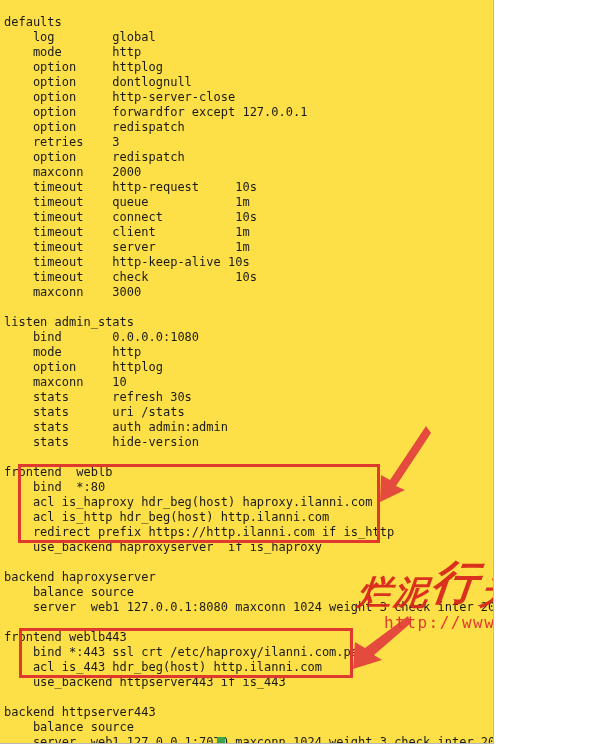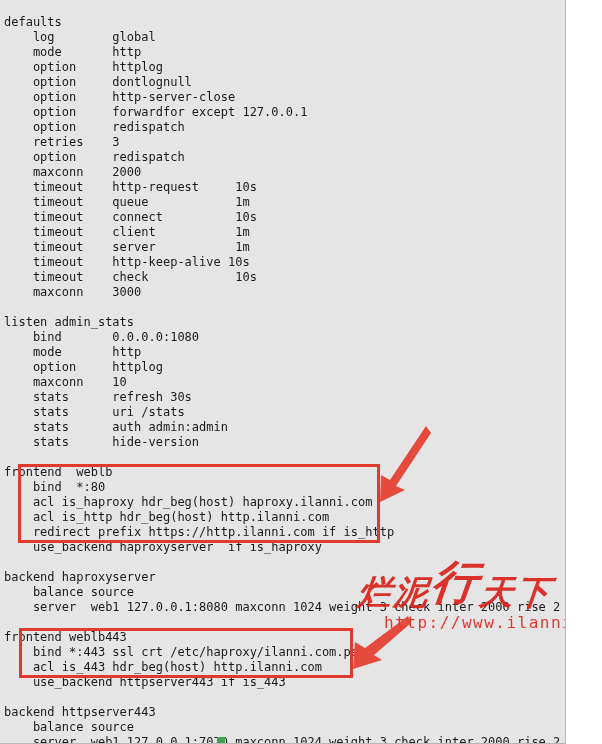--- a/index.html
+++ b/index.html
@@ -2,23 +2,23 @@
 <html><head>
 <meta charset="utf-8">
 <style>
   html, body {
     margin: 0;
     padding: 0;
     background: #ffffff;
   }
   #page {
     position: relative;
-    width: 566px;
+    width: 494px;
     height: 744px;
-    background: #e5e5e5;
+    background: #fde047;
     overflow: hidden;
     border-right: 1px solid #b8b8b8;
     border-bottom: 1px solid #b8b8b8;
     box-sizing: border-box;
   }
   #code {
     position: absolute;
     left: 0;
     top: 0;
     width: 602px;

